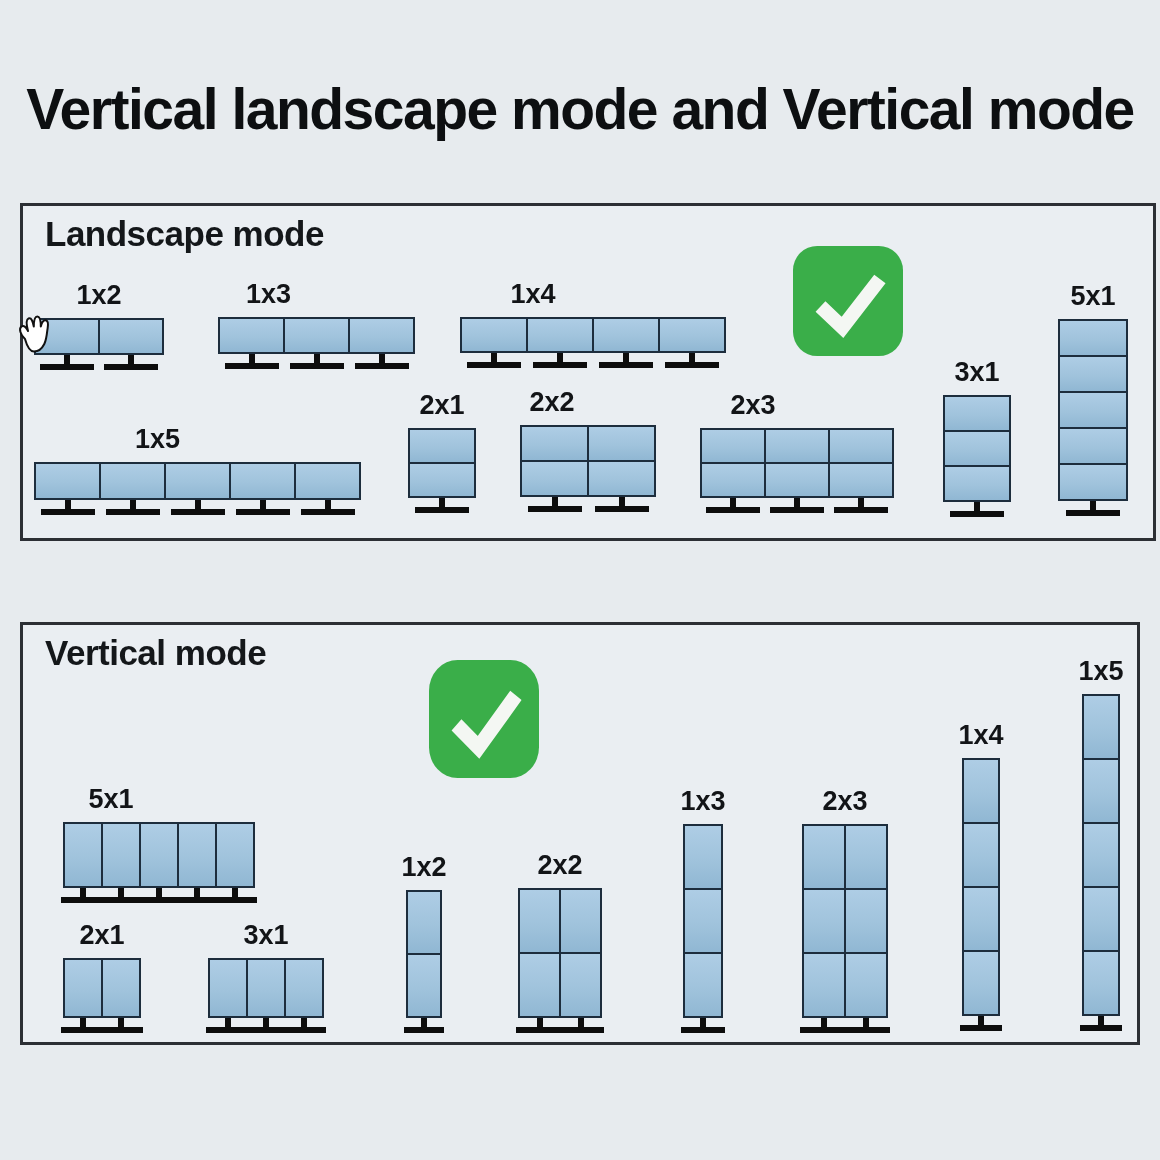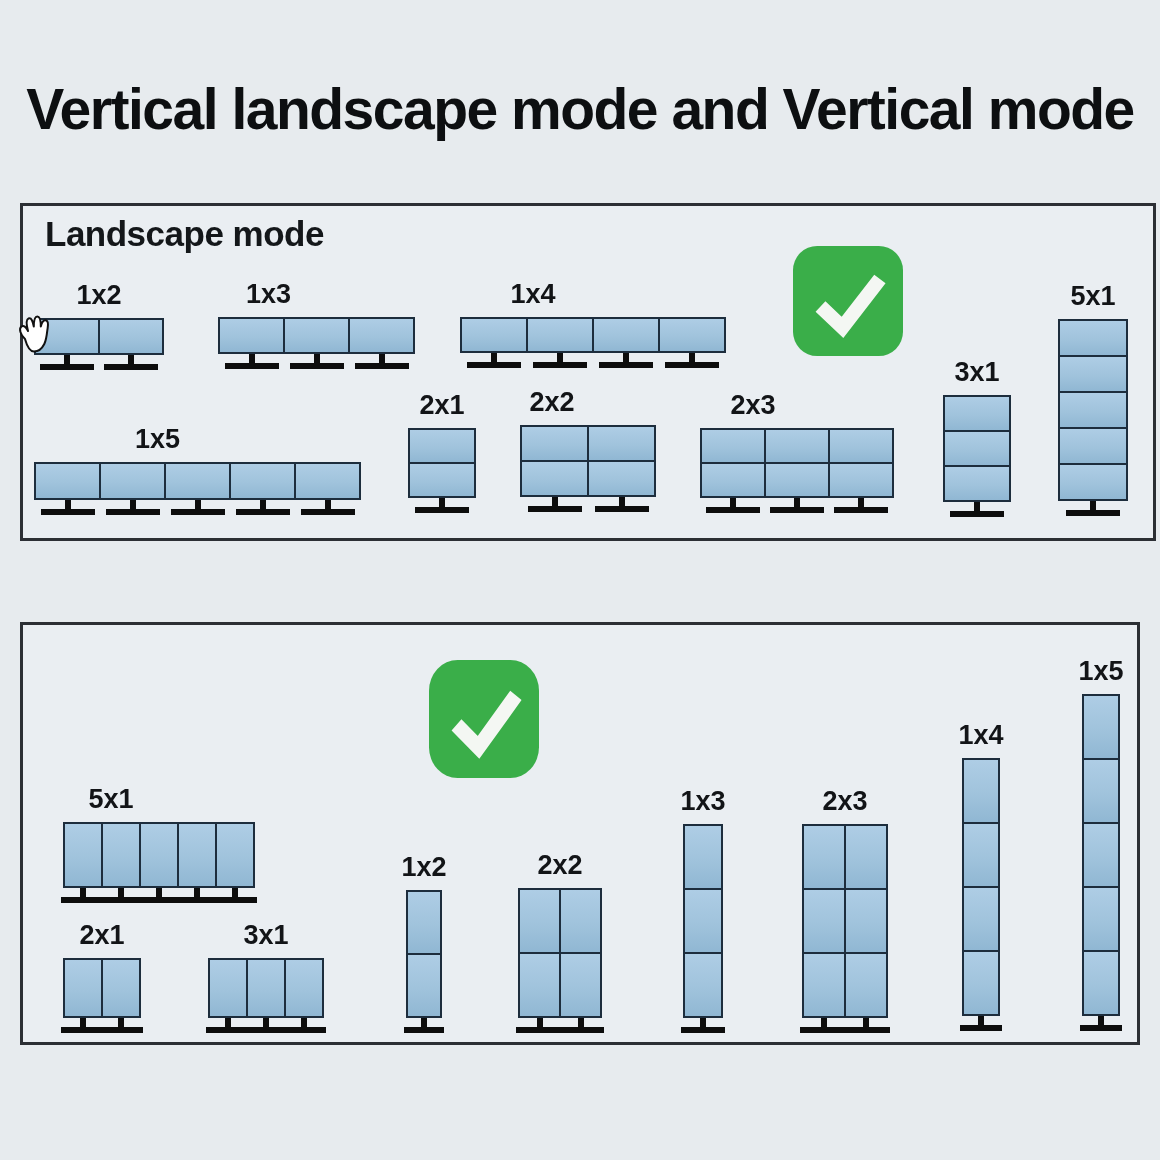--- a/index.html
+++ b/index.html
@@ -186,20 +186,21 @@
             <div class="base"></div>
           </div>
         </div>
         <div class="hand-cursor" style="left: -7px; top: 106px; width: 40px; height: 44px; z-index: 5;"><svg width="100%" height="100%" viewBox="0 0 40 44">
             <path d="M9 27 C4.5 23 2.5 16.5 5.5 14.5 C7.8 13 10 15 11.5 18 L12 19 C10.5 13 9.5 7.5 12.5 6.5 C15.5 5.5 16.8 9.5 17.8 14.5 C17.8 8.5 18.3 4.5 21.3 4.5 C24.3 4.5 24.8 9.5 24.8 14.5 C25.8 10.5 27.3 7.5 30.3 8.5 C33.3 9.5 31.8 14.5 31.3 18.5 C30.8 23 30.3 28 28.3 32 C26.3 36 23 39.5 18 39.5 C13 39.5 10.8 33.5 9 27 Z" fill="#ffffff" stroke="#111111" stroke-width="2" stroke-linejoin="round"></path>
           </svg></div>
       </div>
   </section>
 
   <section class="panel" style="left: 20px; top: 622px; width: 1120px; height: 423px;">
+    <h2 class="panel-title">Vertical mode</h2>
     <div class="diagram">
         <div class="checkmark" style="left: 406px; top: 35px; width: 110px; height: 118px;"><svg width="100%" height="100%" viewBox="0 0 100 100" preserveAspectRatio="none">
             <rect x="0" y="0" width="100" height="100" rx="26" fill="#3aae49"></rect>
             <path d="M25 55 L45 74 L79 30" fill="none" stroke="#f4f7f3" stroke-width="13"></path>
           </svg></div>
         <div class="config" style="left: 40px; top: 197px; width: 192px; height: 82px;">
           <div class="cfg-label" style="left: 48px; top: -38px;">5x1</div>
           <div class="monitor" style="left: 0px; top: 0px; width: 40px; height: 66px;"></div>
           <div class="monitor" style="left: 38px; top: 0px; width: 40px; height: 66px;"></div>
           <div class="monitor" style="left: 76px; top: 0px; width: 40px; height: 66px;"></div>

